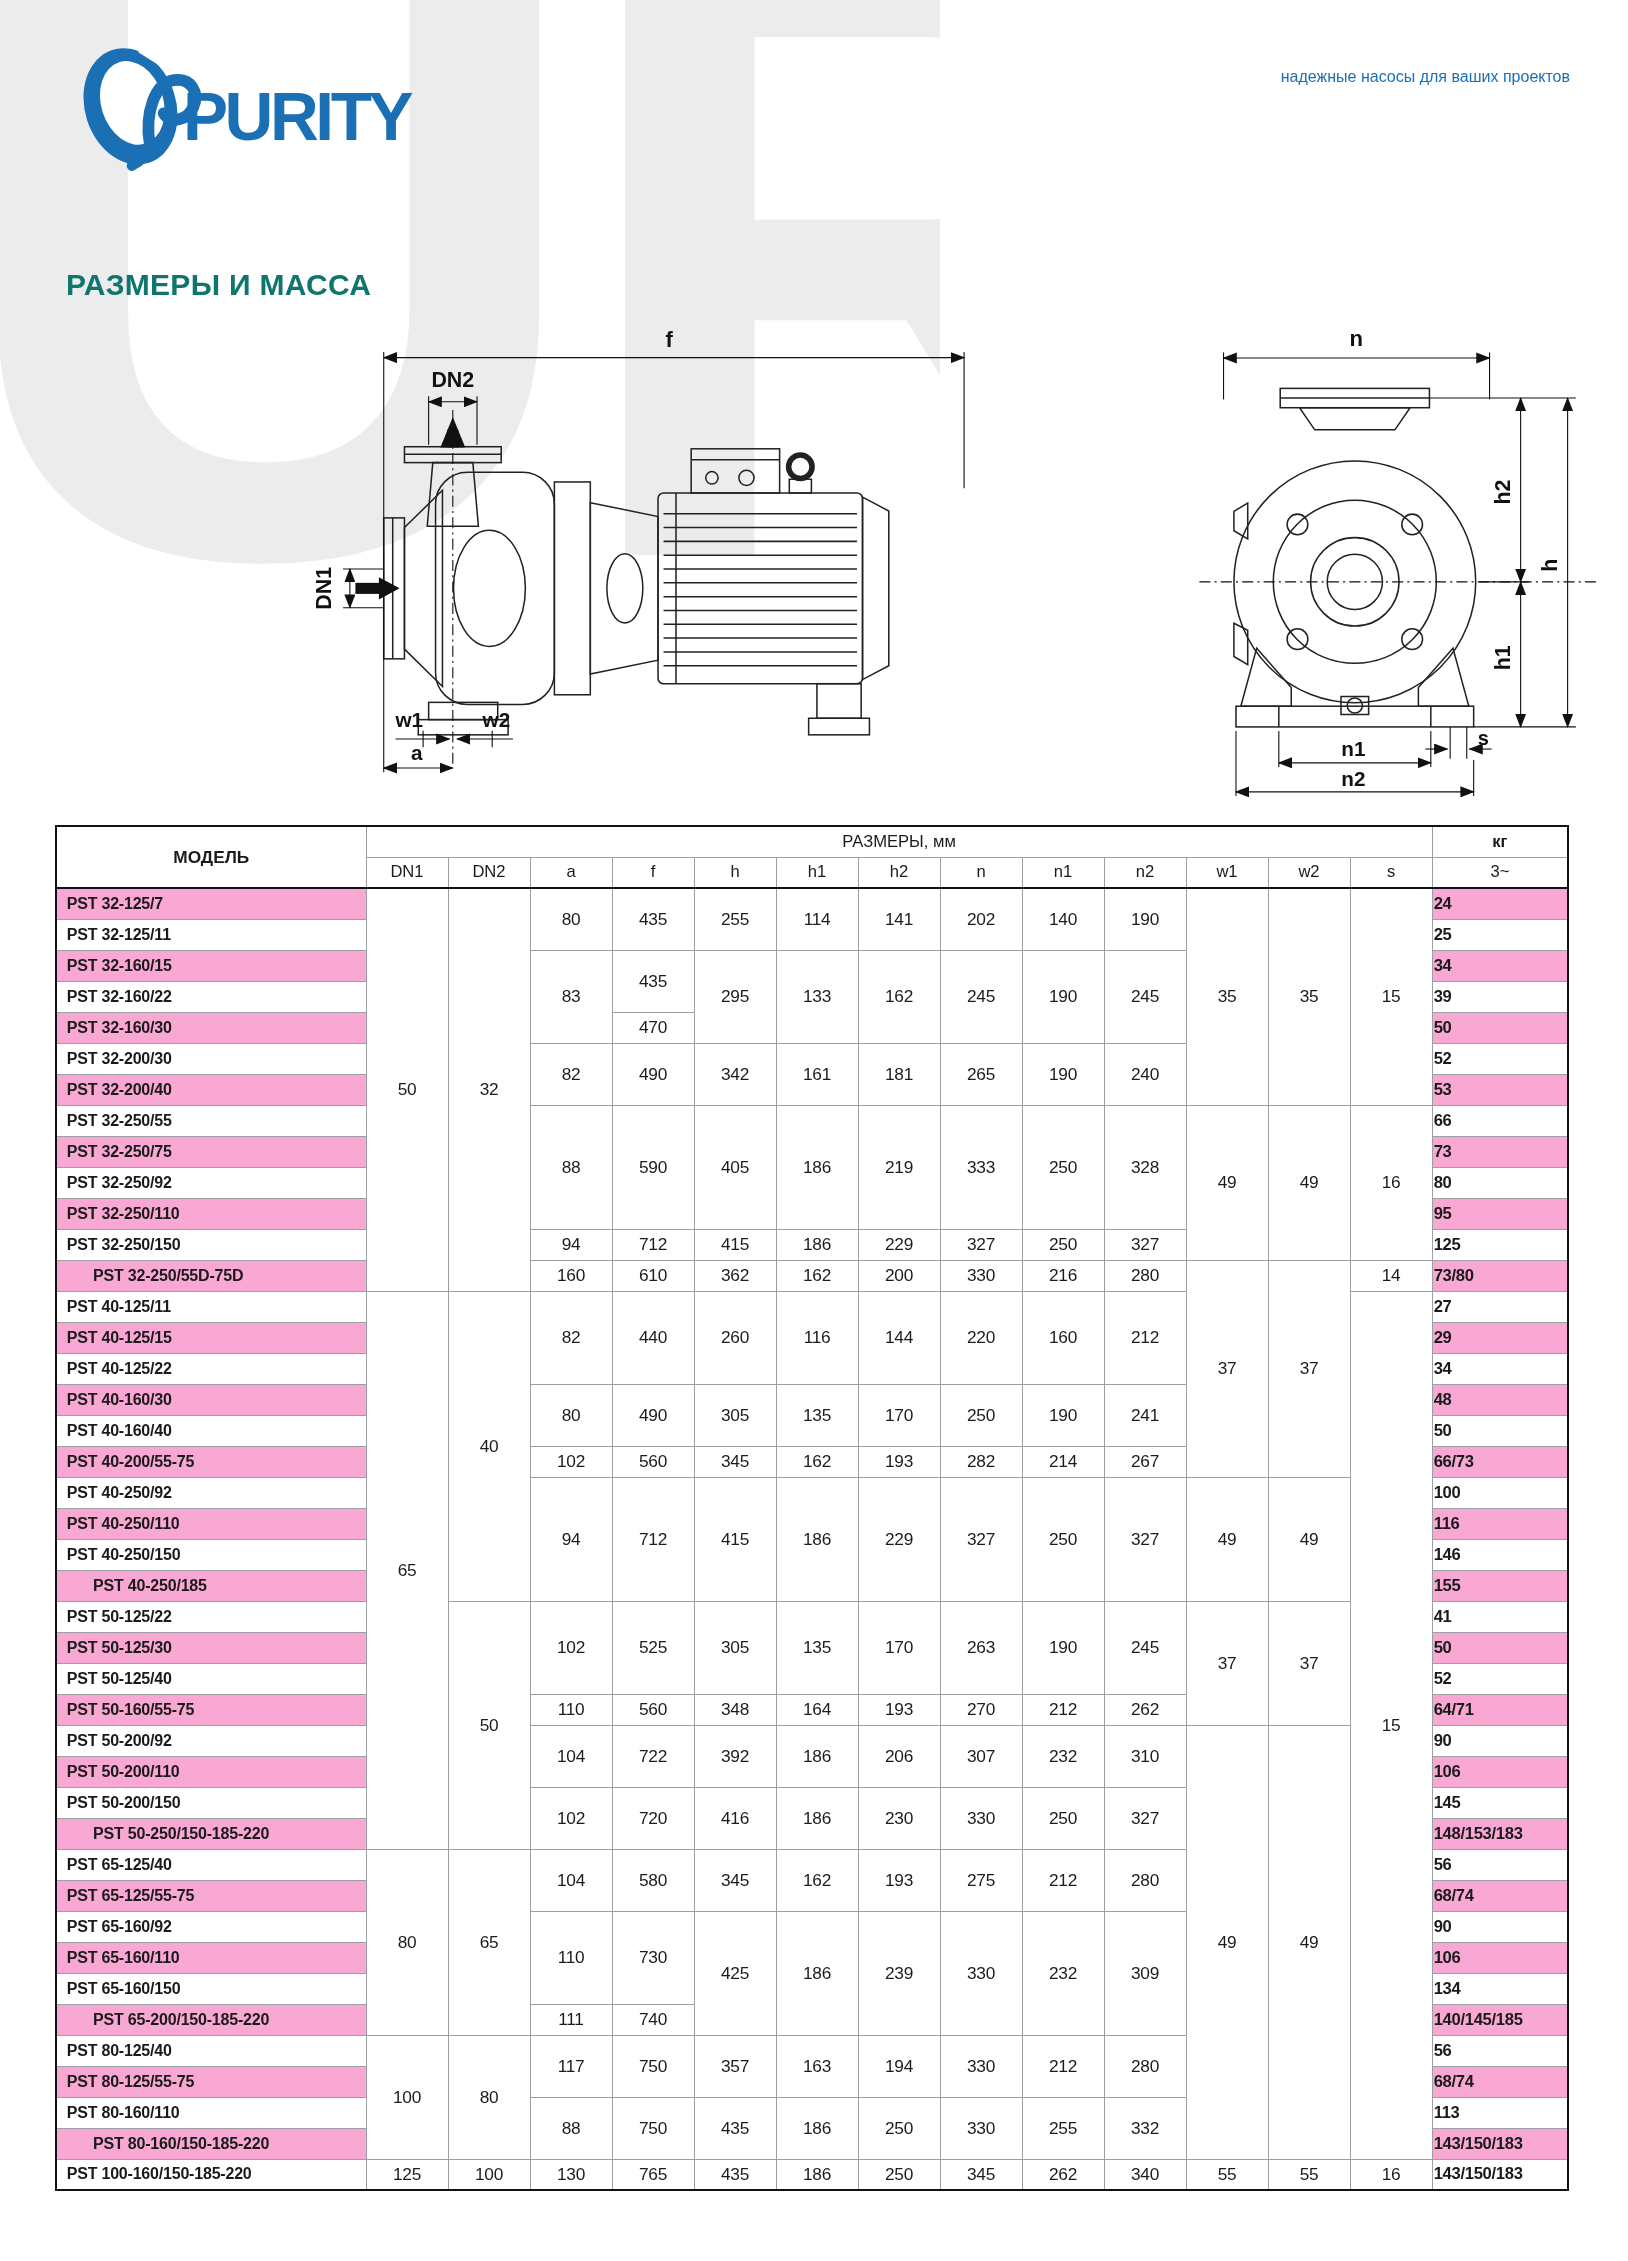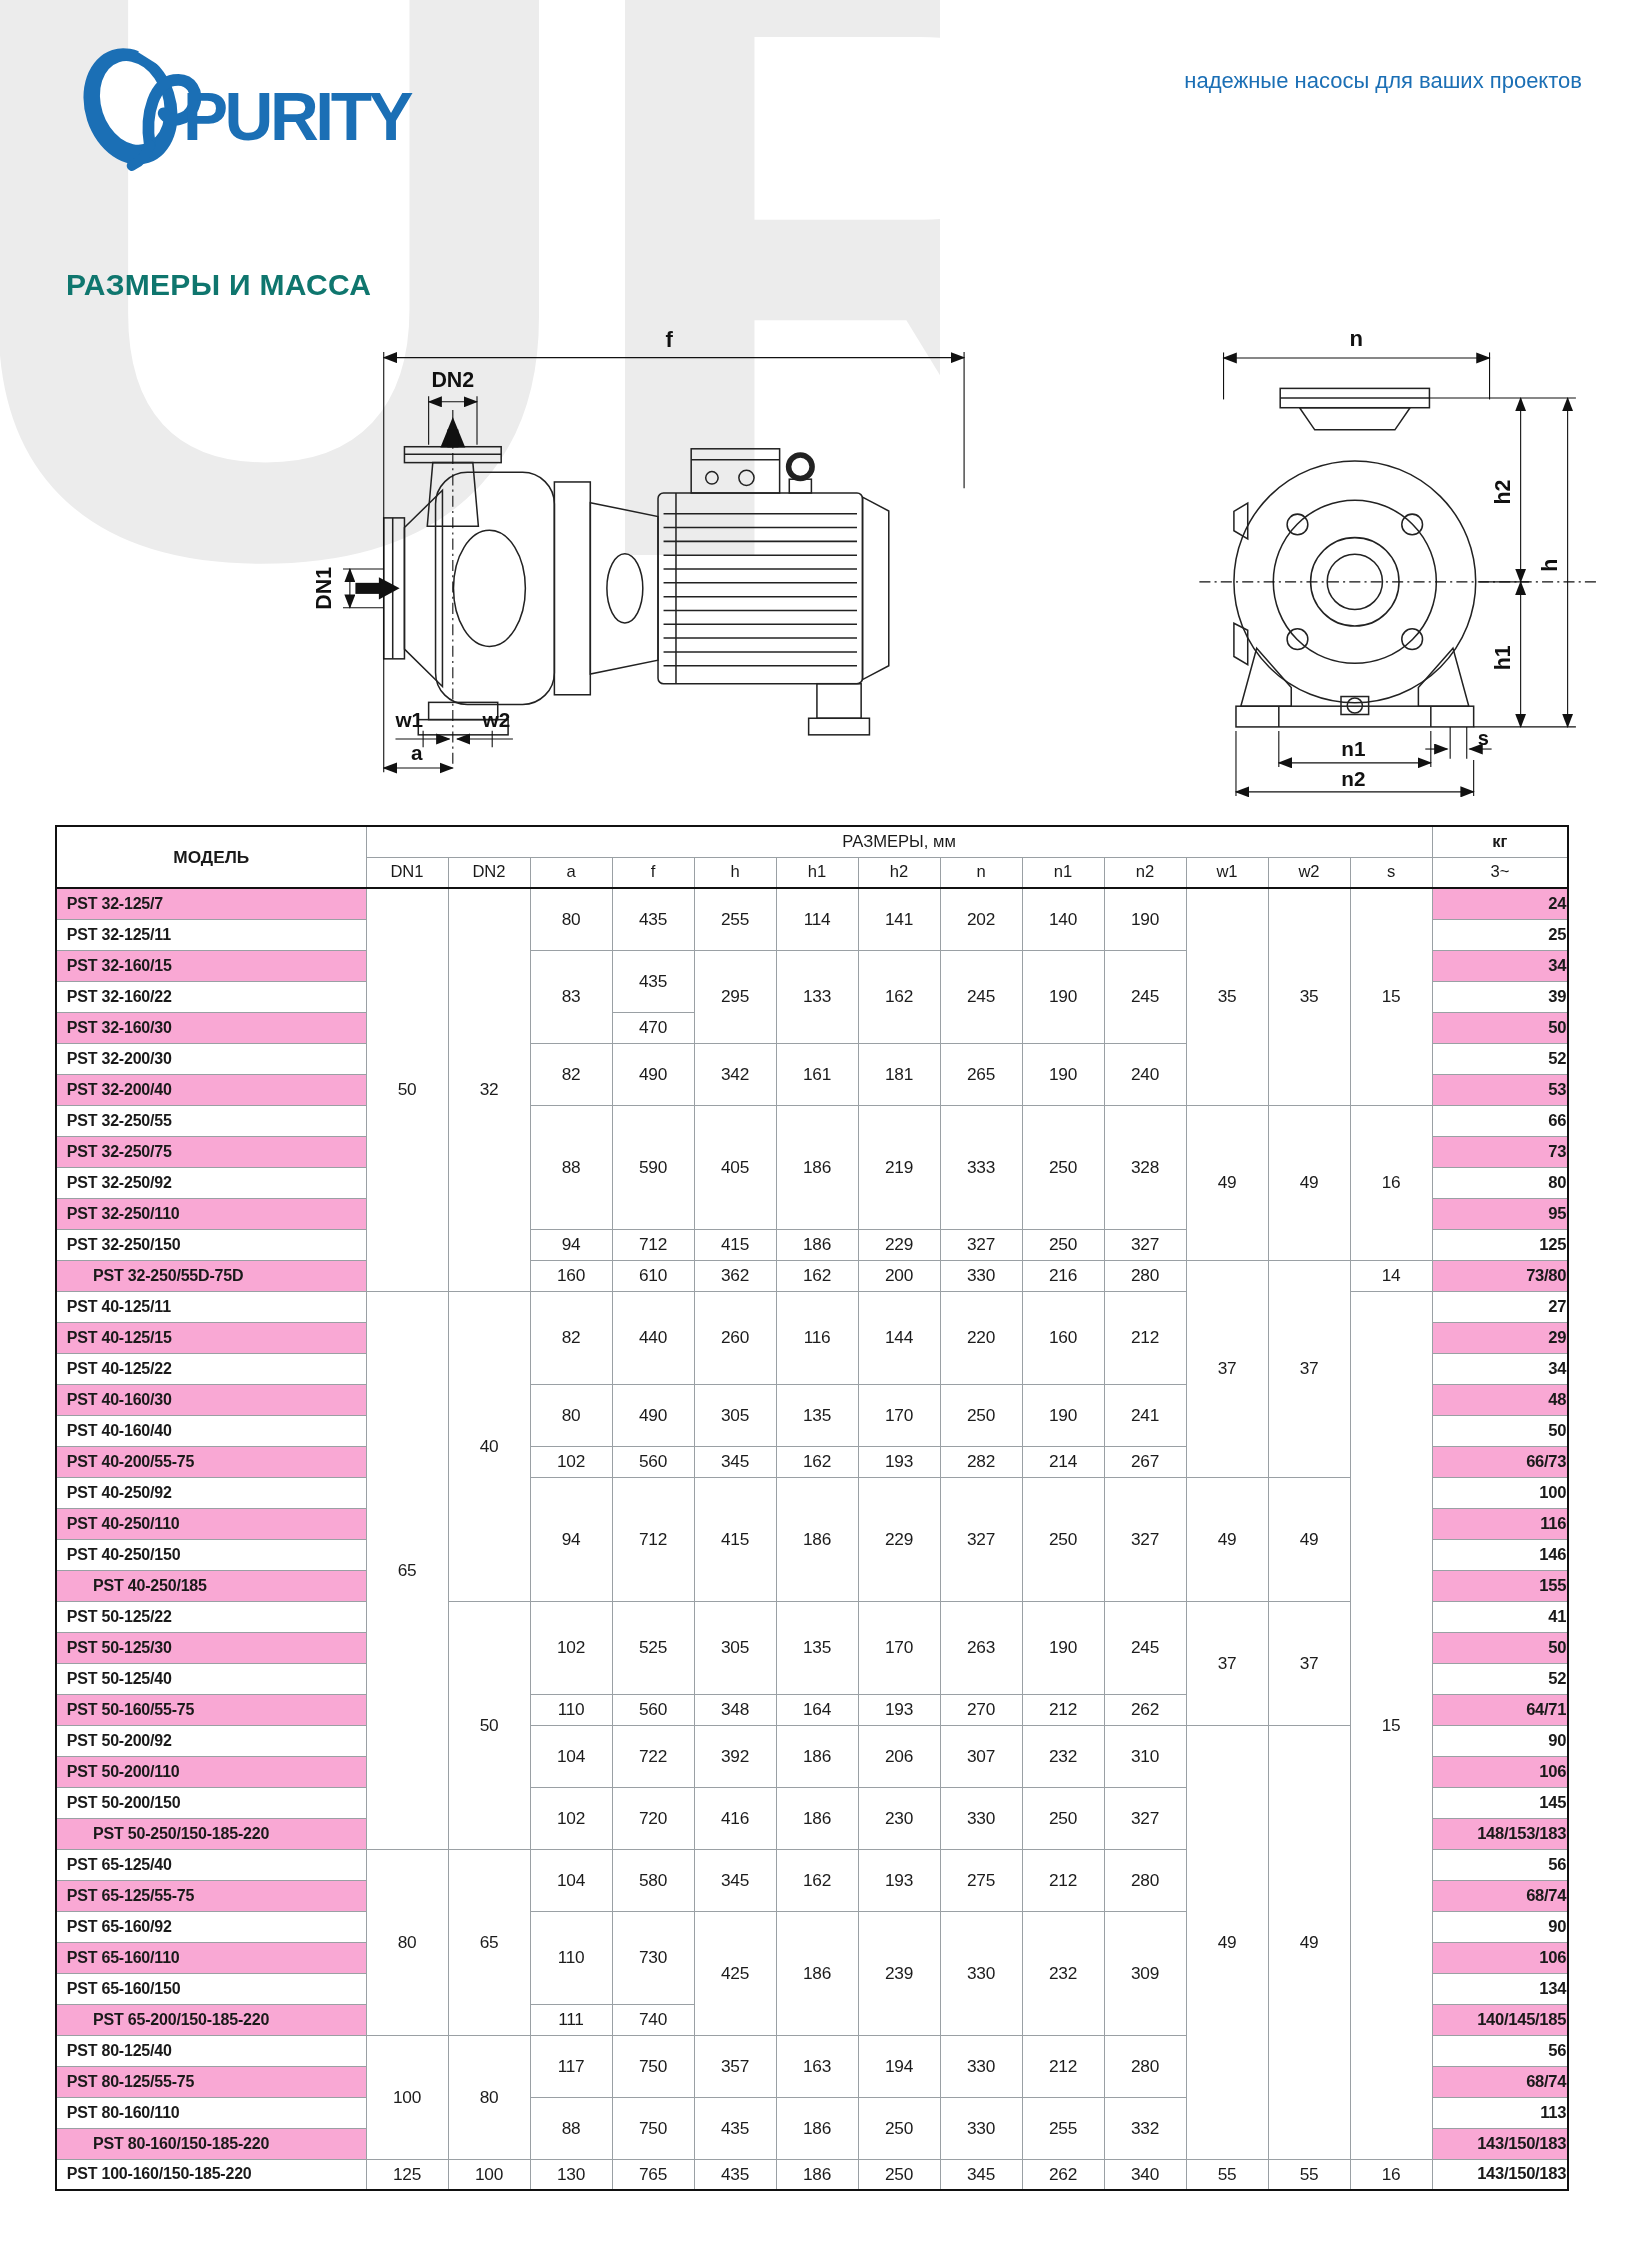--- a/index.html
+++ b/index.html
@@ -2,37 +2,37 @@
 <html style="font-size:11px"><head>
 <meta charset="utf-8">
 <style>
   html,body{margin:0;padding:0;background:#fff;}
   .page{position:relative;width:1629px;height:2261px;background:#fff;overflow:hidden;
         font-family:"Liberation Sans",sans-serif;color:#1a1a1a;}
   .wm{position:absolute;left:0;top:0;width:940px;height:1078px;overflow:hidden;z-index:0;pointer-events:none;}
   .wm span{position:absolute;left:-626px;top:-228px;font-size:899px;font-weight:bold;
            letter-spacing:-29px;color:#ececec;white-space:nowrap;line-height:1.05;}
   .logo{position:absolute;left:61px;top:36px;z-index:2;}
-  .tagline{position:absolute;right:47px;top:68px;font-size:22px;color:#1b6fb5;z-index:2;}
+  .tagline{position:absolute;right:59px;top:68px;font-size:16px;color:#1b6fb5;z-index:2;}
   .title{position:absolute;left:66px;top:268px;font-size:30px;font-weight:bold;color:#0f766e;
          letter-spacing:0.3px;z-index:2;}
   .draw{position:absolute;z-index:1;}
   .tblwrap{position:absolute;left:55px;top:825px;z-index:1;}
   table.t{border-collapse:collapse;table-layout:fixed;width:1337px;
           border-top:2.8px solid #111;border-left:2.1px solid #111;border-right:2.8px solid #111;border-bottom:2.8px solid #111;}
   table.t th,table.t td{border:0.7px solid #9aa0a4;overflow:hidden;white-space:nowrap;}
   table.t thead tr{height:31px;}
   .th-model{font-size:17.3px;font-weight:bold;text-align:center;border-bottom:2.1px solid #111 !important;}
   .th-dims{font-size:16.6px;font-weight:normal;}
   .th-kg{font-size:16.6px;font-weight:bold;text-align:center;}
   .sub{font-size:16.6px;font-weight:normal;text-align:center;border-bottom:2.1px solid #111 !important;}
   table.t tbody tr{height:31px;}
   td.model{font-size:16px;font-weight:bold;text-align:left;padding-left:9.7px;letter-spacing:-0.2px;}
   td.dim{font-size:17.3px;text-align:center;color:#1c1c1c;letter-spacing:-0.3px;background:transparent;}
-  td.kg{font-size:16.6px;font-weight:bold;text-align:right;letter-spacing:-0.3px;}
+  td.kg{font-size:16.6px;font-weight:bold;text-align:left;letter-spacing:-0.3px;}
   .shade{background:#f9a8d4;}
   td.se{border-bottom:2.8px solid #111;padding-left:36px;}
   svg text{font-family:"Liberation Sans",sans-serif;}
 </style>
 </head>
 <body>
 
 <div class="page">
 
   <div class="wm">

